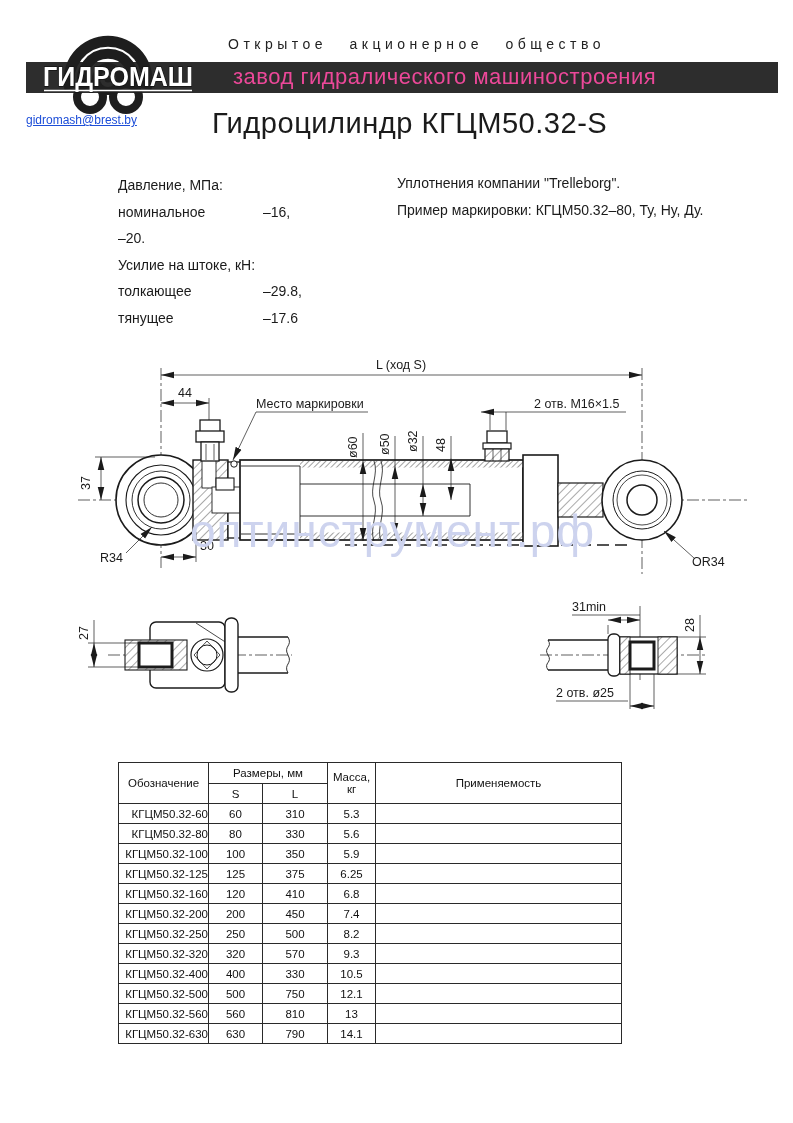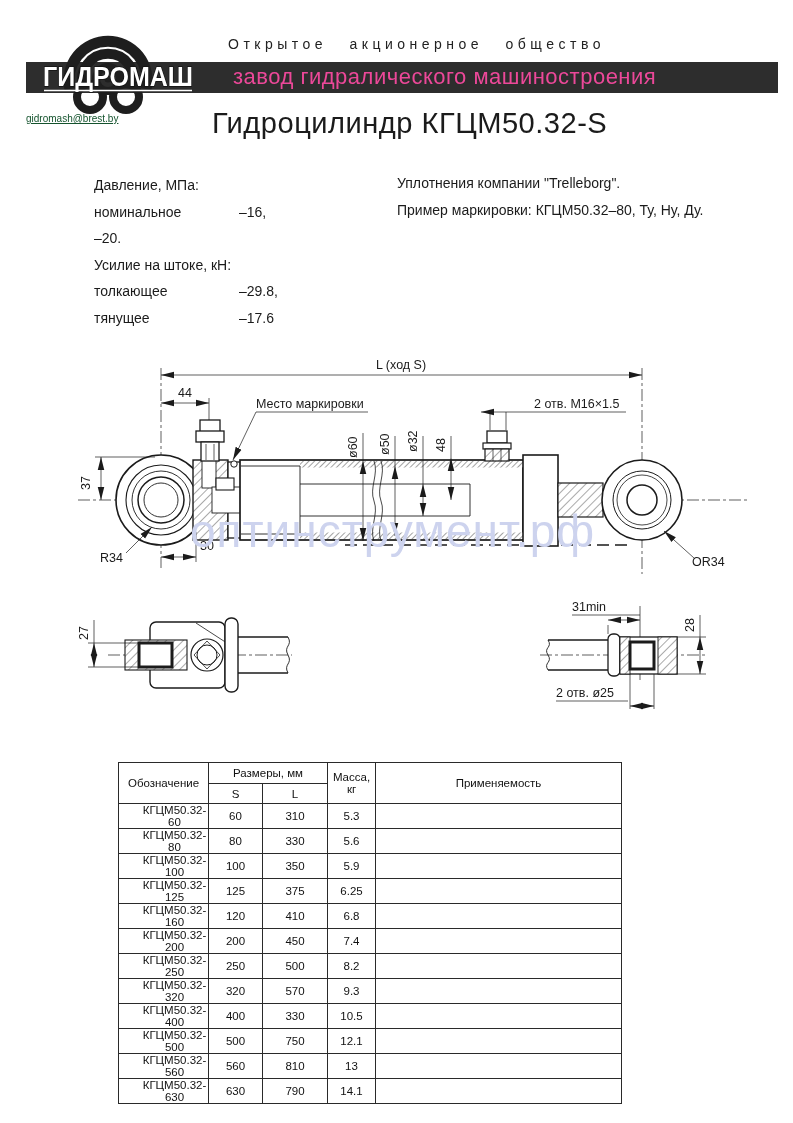--- a/index.html
+++ b/index.html
@@ -3,40 +3,40 @@
 <meta charset="utf-8">
 <style>
   html,body{margin:0;padding:0;background:#e8e8e8;}
   .page{position:relative;width:793px;height:1123px;background:#fff;margin:0 auto;overflow:hidden;
         font-family:"Liberation Sans",sans-serif;color:#1b1b1b;}
   
   .soc-line{position:absolute;left:228px;top:36px;font-size:14px;letter-spacing:4.5px;word-spacing:14px;color:#222;white-space:nowrap;}
   .black-bar{position:absolute;left:26px;top:62px;width:752px;height:31px;background:#2d2d2d;}
   .bar-text{position:absolute;left:233px;top:64px;font-size:22px;font-weight:normal;color:#ec4899;letter-spacing:.5px;white-space:nowrap;}
   .logo-svg{position:absolute;left:40px;top:27px;}
-  .email{position:absolute;left:26px;top:113px;font-size:10px;color:#14532d;text-decoration:underline;cursor:pointer;}
+  .email{position:absolute;left:26px;top:113px;font-size:12px;color:#1d4ed8;text-decoration:underline;cursor:pointer;}
   .title{position:absolute;left:212px;top:106px;font-size:30px;font-weight:400;letter-spacing:.5px;transform:scaleX(.97);transform-origin:left;white-space:nowrap;}
   
-  .specs{position:absolute;left:94px;top:172px;width:280px;font-size:14px;line-height:26.5px;}
+  .specs{position:absolute;left:118px;top:172px;width:280px;font-size:14px;line-height:26.5px;}
   .spec-row{display:flex;}
   .spec-label{width:145px;}
   .notes{position:absolute;left:397px;top:170px;font-size:14px;line-height:27px;white-space:nowrap;}
   
   .drawing-svg{position:absolute;left:0;top:340px;}
   .drawing-svg .cl{stroke-dasharray:12 3 3 3;stroke-width:.7;}
   .drawing-svg .thin{stroke-width:.7;}
   .drawing-svg .dim{stroke-width:.7;}
   .drawing-svg text{font-family:"Liberation Sans",sans-serif;font-size:12.5px;fill:#1b1b1b;stroke:none;}
   .drawing-svg text.wm{font-size:46px;fill:#cdd3ee;letter-spacing:1px;}
   
   .spec-table{position:absolute;left:118px;top:762px;border-collapse:collapse;table-layout:fixed;
               font-size:11.5px;color:#111;}
   .spec-table th,.spec-table td{border:1px solid #2a2a2a;padding:0;text-align:center;font-weight:normal;height:19px;line-height:12px;}
   .spec-table thead tr:first-child th{height:20px;}
-  .spec-table td.name{text-align:center;padding-left:22px;}
+  .spec-table td.name{text-align:right;padding-left:5px;}
   .c-name{width:90px;} .c-s{width:54px;} .c-l{width:65px;} .c-m{width:48px;} .c-app{width:246px;}
 </style>
 </head>
 <body>
 
 <div class="page">
 
   <div class="soc-line">Открытое акционерное общество</div>
   <div class="black-bar"></div>
   <div class="bar-text">завод гидралического машиностроения</div>

